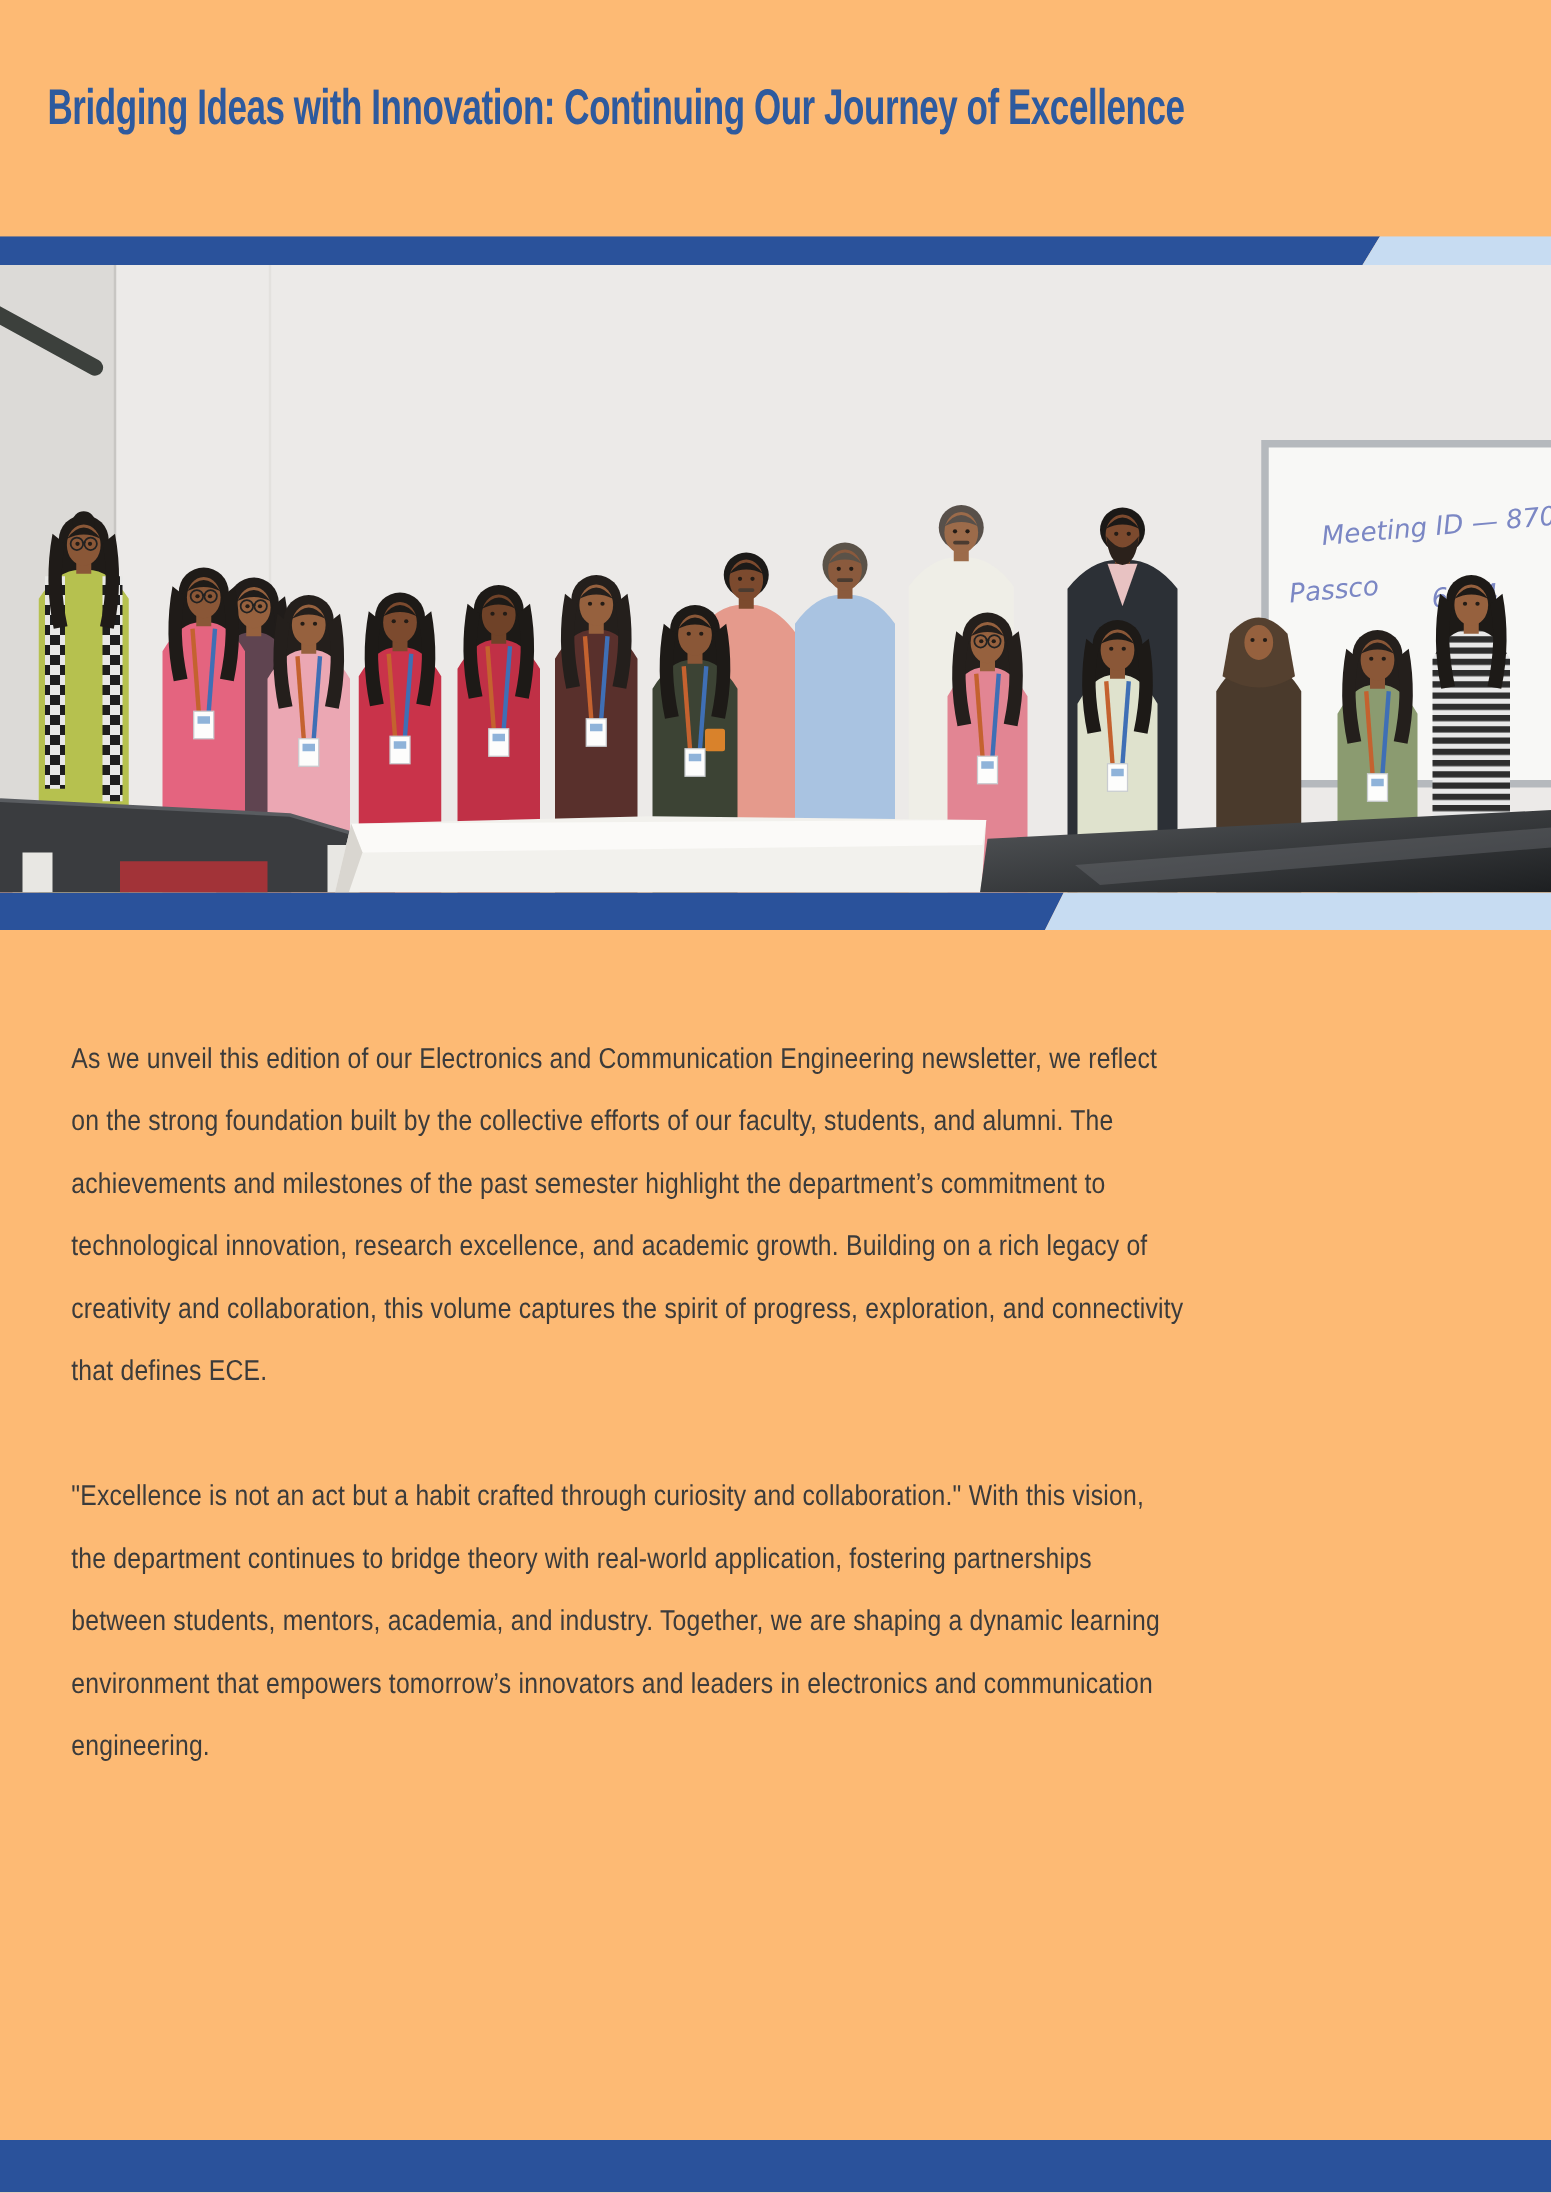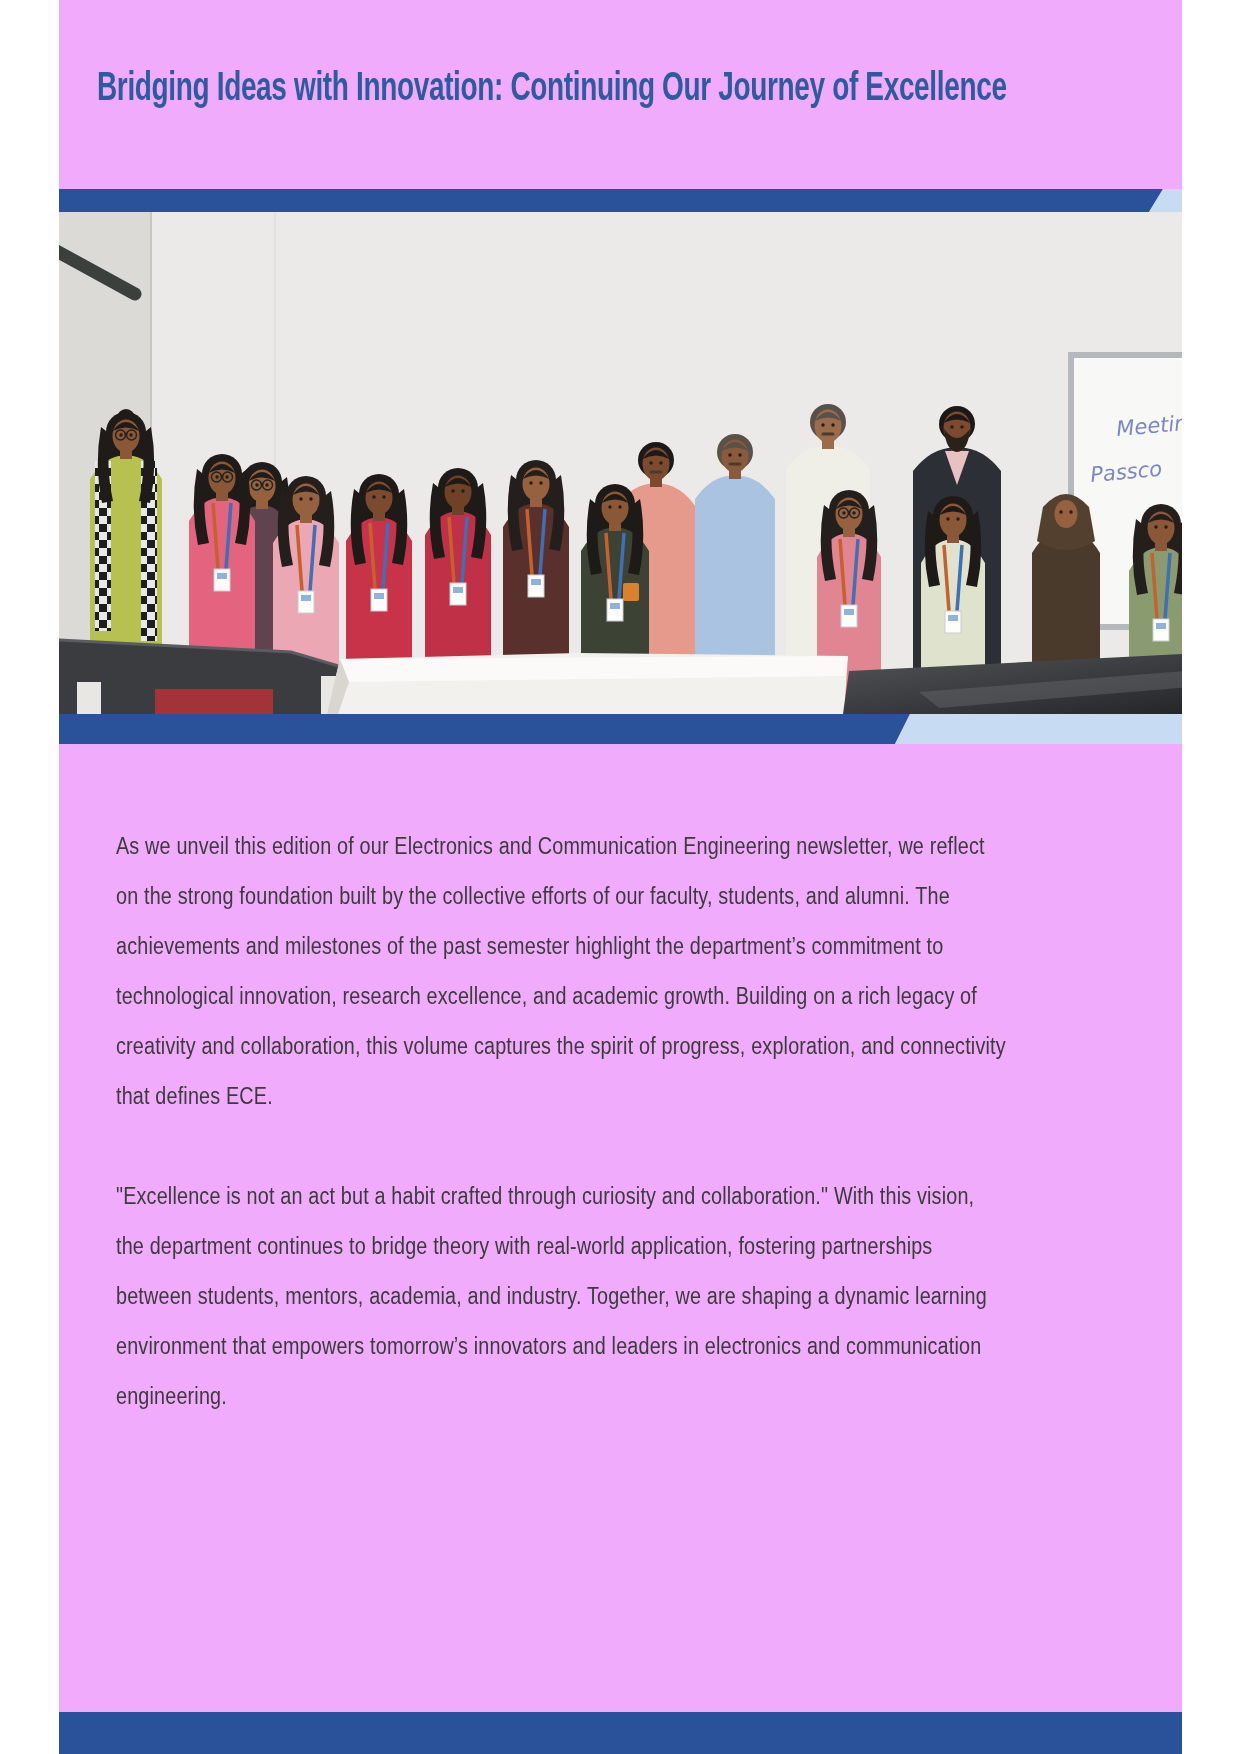--- a/index.html
+++ b/index.html
@@ -1,18 +1,18 @@
 <!DOCTYPE html>
 <html><head>
 <meta charset="utf-8">
 <style>
   html,body{margin:0;padding:0;background:#ffffff;}
   .page{
-    position:relative;width:1123px;height:1754px;margin:0 auto;
-    background:#f0abfc;overflow:hidden;
+    position:relative;width:1241px;height:1754px;margin:0 auto;
+    background:#fdba74;overflow:hidden;
     font-family:"Liberation Sans",sans-serif;
   }
   .heading{
     position:absolute;left:38px;top:64px;margin:0;
     font-size:40px;font-weight:bold;color:#2E5A9E;
     letter-spacing:-0.5px;white-space:nowrap;
     transform:scaleX(0.70);transform-origin:left top;
   }
   .banner{position:absolute;left:0;width:1241px;display:block;}
   .banner-top{top:189px;height:23px;}

